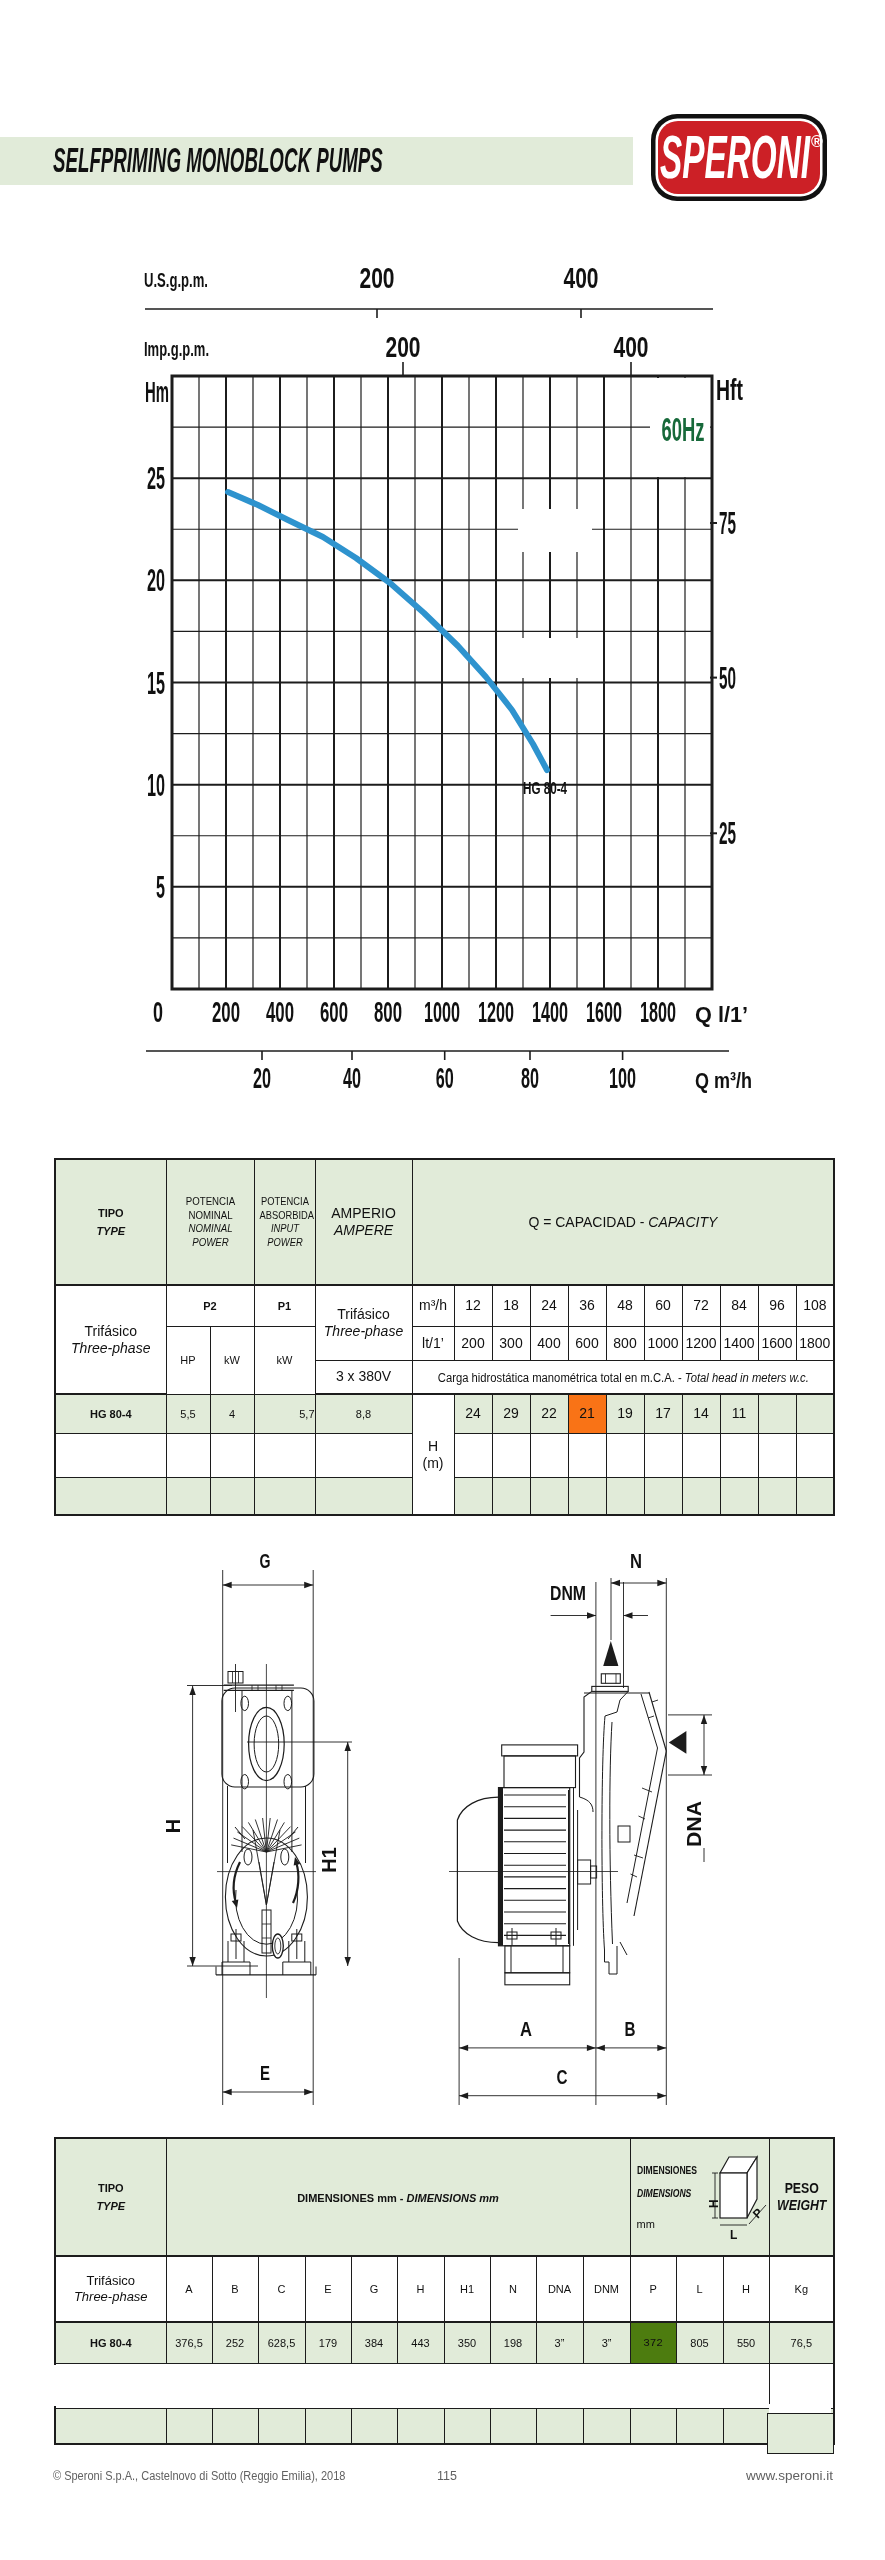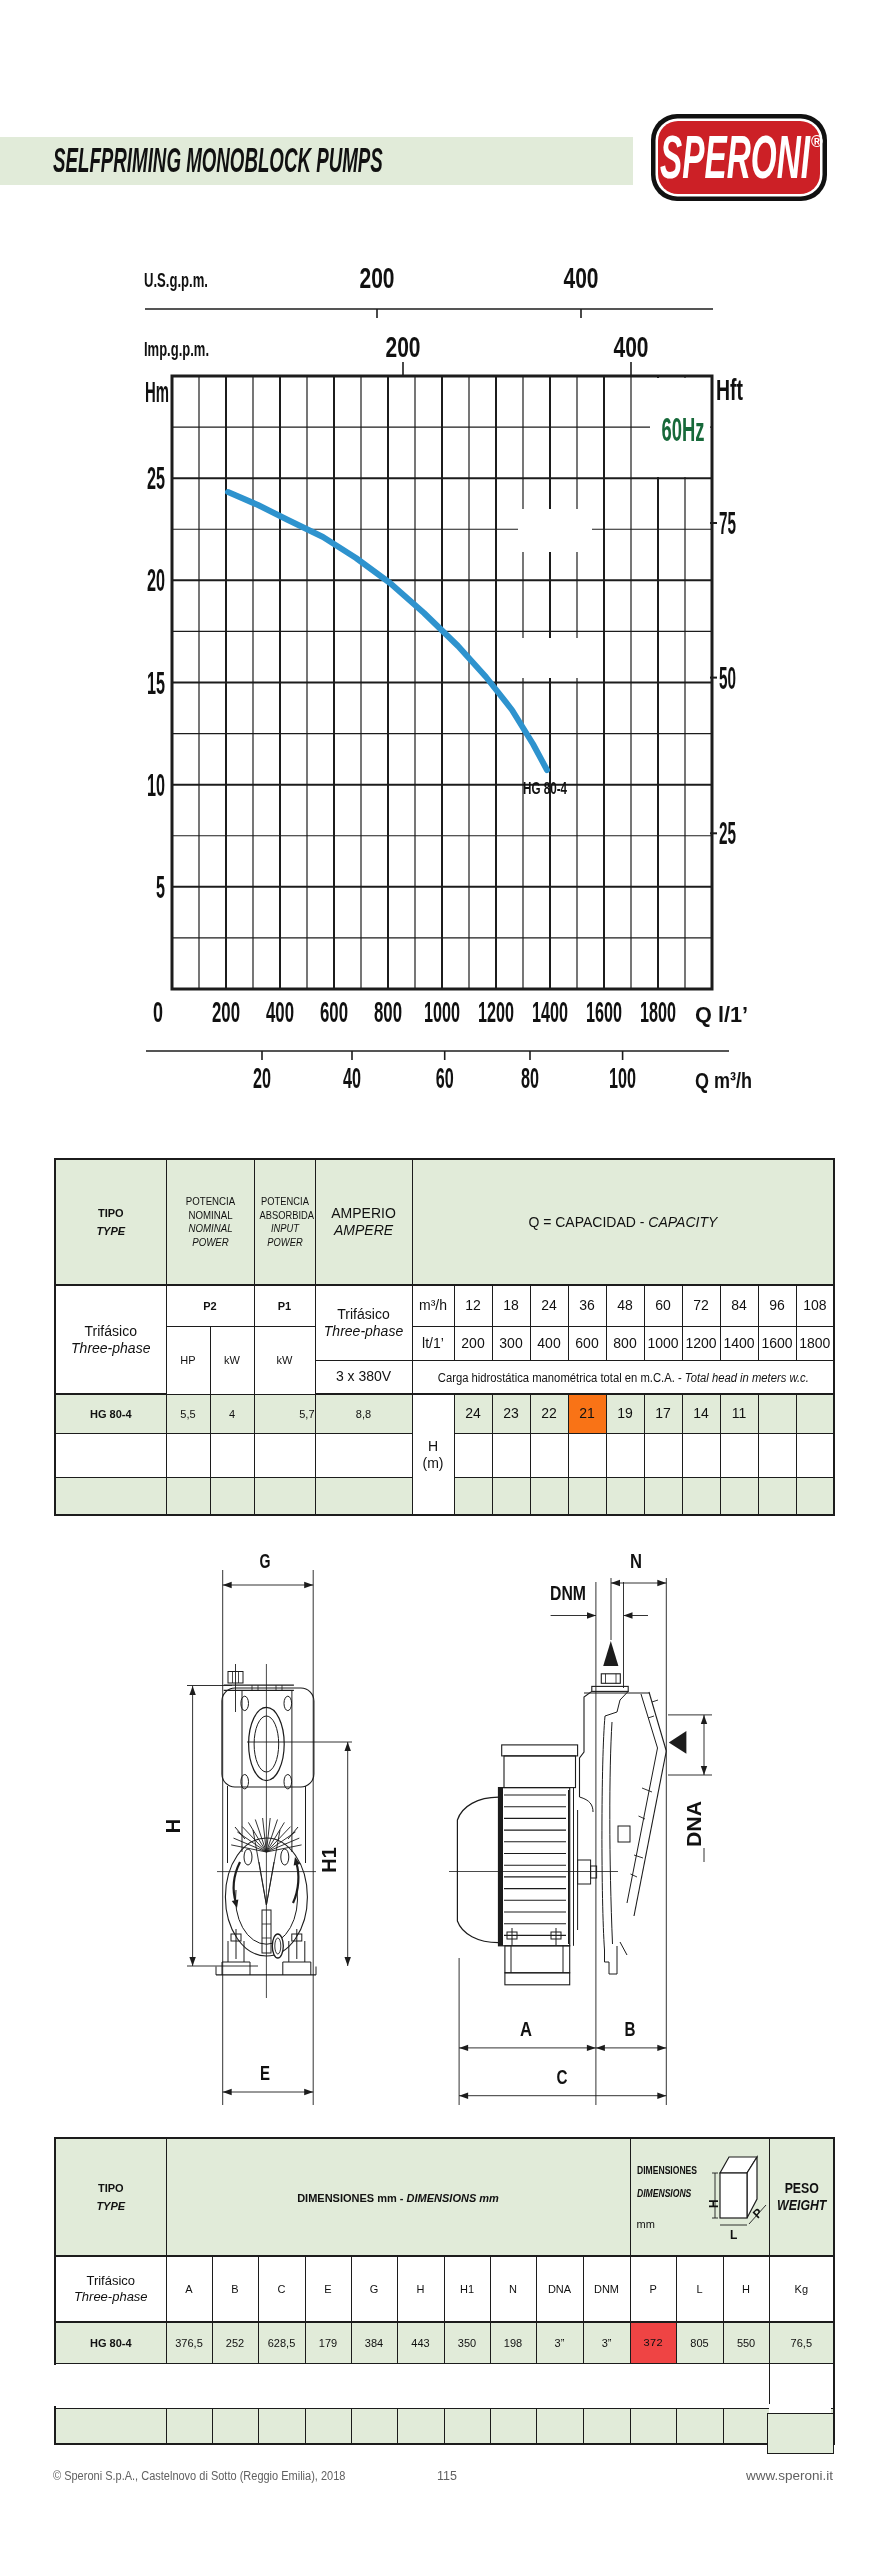--- a/index.html
+++ b/index.html
@@ -236,21 +236,21 @@
         <td class="fs15 b" style="background:#e1ebd9;">HG 80-4</td>
         <td class="fs15" style="background:#e1ebd9;">5,5</td>
         <td class="fs15" style="background:#e1ebd9;">4</td>
         <td class="fs15" style="background:#e1ebd9;text-align:right;">5,7</td>
         <td class="fs15" style="background:#e1ebd9;">8,8</td>
         <td rowspan="3">
           <div class="fs14">H</div>
           <div class="fs14">(m)</div>
         </td>
         <td class="fs14" style="background:#e1ebd9;">24</td>
-        <td class="fs14" style="background:#e1ebd9;">23</td>
+        <td class="fs14" style="background:#e1ebd9;">29</td>
         <td class="fs14" style="background:#e1ebd9;">22</td>
         <td class="fs14" style="background:#f97316;">21</td>
         <td class="fs14" style="background:#e1ebd9;">19</td>
         <td class="fs14" style="background:#e1ebd9;">17</td>
         <td class="fs14" style="background:#e1ebd9;">14</td>
         <td class="fs14" style="background:#e1ebd9;">11</td>
         <td style="background:#e1ebd9;"></td>
         <td style="background:#e1ebd9;"></td>
       </tr>
 <tr style="height:44px">
@@ -593,21 +593,21 @@
         <td class="fs15" style="background:#e1ebd9;">376,5</td>
         <td class="fs15" style="background:#e1ebd9;">252</td>
         <td class="fs15" style="background:#e1ebd9;">628,5</td>
         <td class="fs15" style="background:#e1ebd9;">179</td>
         <td class="fs15" style="background:#e1ebd9;">384</td>
         <td class="fs15" style="background:#e1ebd9;">443</td>
         <td class="fs15" style="background:#e1ebd9;">350</td>
         <td class="fs15" style="background:#e1ebd9;">198</td>
         <td class="fs15" style="background:#e1ebd9;">3”</td>
         <td class="fs15" style="background:#e1ebd9;">3”</td>
-        <td class="fs15" style="background:#ef4444;font-family:Liberation Mono, monospace;">372</td>
+        <td class="fs15" style="background:#4d7c0f;font-family:Liberation Mono, monospace;">372</td>
         <td class="fs15" style="background:#e1ebd9;">805</td>
         <td class="fs15" style="background:#e1ebd9;">550</td>
         <td class="fs15" style="background:#e1ebd9;">76,5</td>
       </tr>
 <tr style="height:45px">
         <td class="nob"></td>
         <td class="nob"></td>
         <td class="nob"></td>
         <td class="nob"></td>
         <td class="nob"></td>

